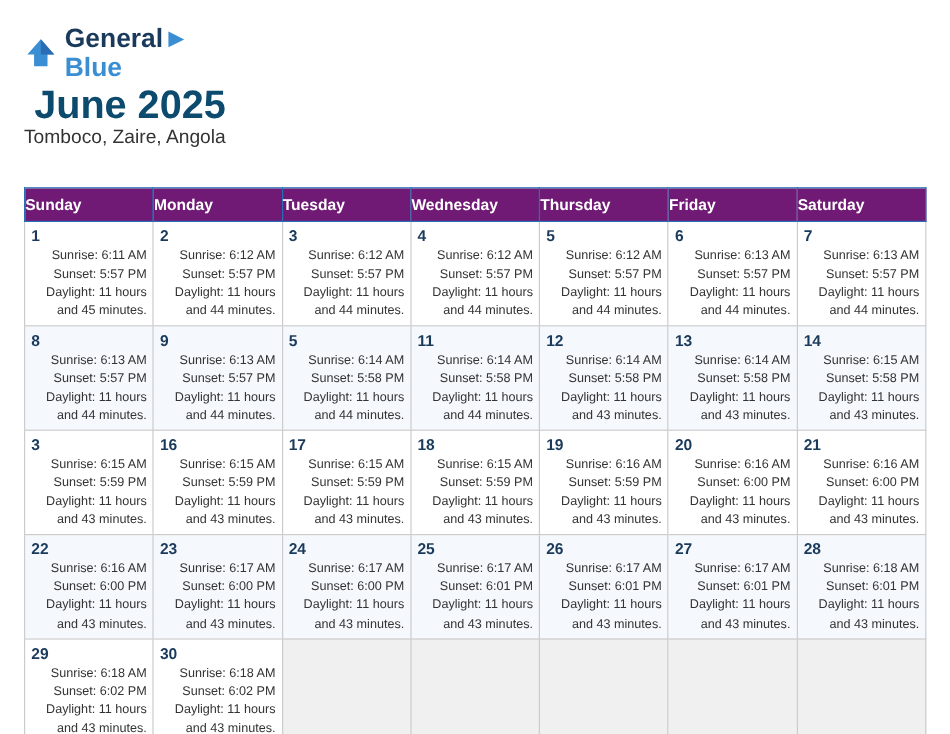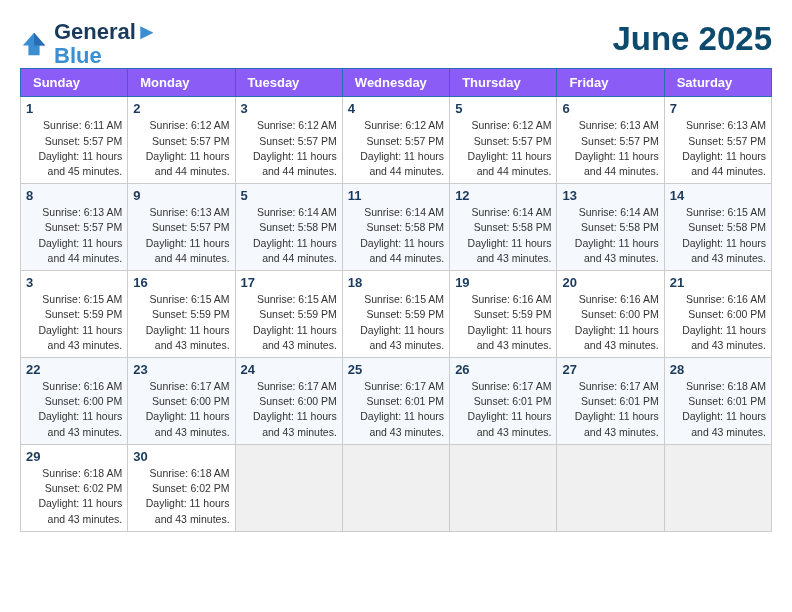--- a/index.html
+++ b/index.html
@@ -5,23 +5,24 @@
     * { box-sizing: border-box; margin: 0; padding: 0; }
     body {
       font-family: Arial, sans-serif;
       background: #fff;
       width: 792px;
       min-height: 612px;
       padding: 20px;
     }
     .header {
       display: flex;
-      justify-content: space-between;
+      justify-content: center;
       align-items: flex-start;
-      margin-bottom: 0;
+      margin-bottom: 32px;
+      flex-direction: column;
     }
     .logo {
       display: flex;
       align-items: center;
       gap: 6px;
     }
     .logo-text {
       font-size: 22px;
       font-weight: bold;
       color: #1a3a5c;
@@ -45,23 +46,23 @@
     .location {
       font-size: 16px;
       color: #333;
     }
     .calendar {
       width: 100%;
       border-collapse: collapse;
       font-size: 11px;
     }
     .calendar th {
-      background: #8b5cf6;
+      background: #701a75;
       color: #fff;
-      padding: 6px 12px;
+      padding: 6px 0;
       text-align: left;
       font-size: 13px;
       font-weight: bold;
       border: 1px solid #2a6db5;
       margin-top: 29px;
     }
     .calendar td {
       border: 1px solid #ccc;
       vertical-align: top;
       padding: 4px 5px;
@@ -101,20 +102,21 @@
       <polygon points="20,4 36,22 28,22 28,36 12,36 12,22 4,22" fill="#3a8fd4"></polygon>
       <polygon points="20,4 36,22 20,22" fill="#2a6db5"></polygon>
     </svg>
     <div class="logo-text">
       <div>General<span>►</span></div>
       <div style="color:#3a8fd4;">Blue</div>
     </div>
   </div>
   <div class="title-block">
     <div class="month-title">June 2025</div>
+    <div class="location">Tomboco, Zaire, Angola</div>
   </div>
 </div>
 
 <table class="calendar">
   <thead>
     <tr>
     <th>Sunday</th>
         <th>Monday</th>
         <th>Tuesday</th>
         <th>Wednesday</th>

